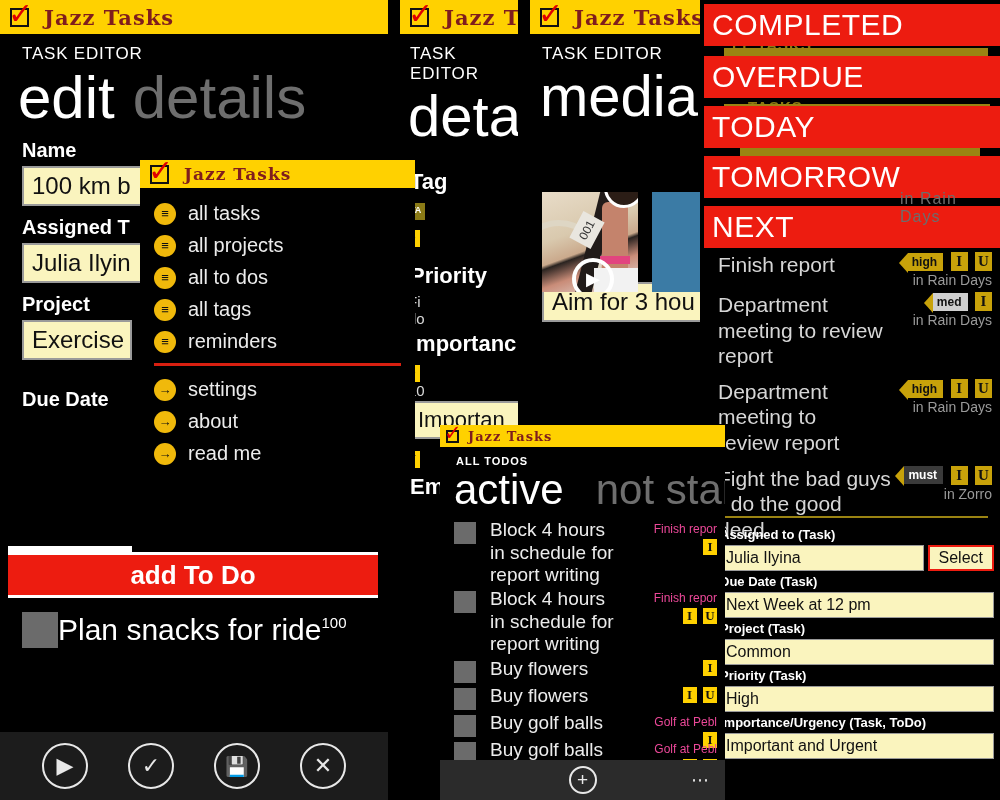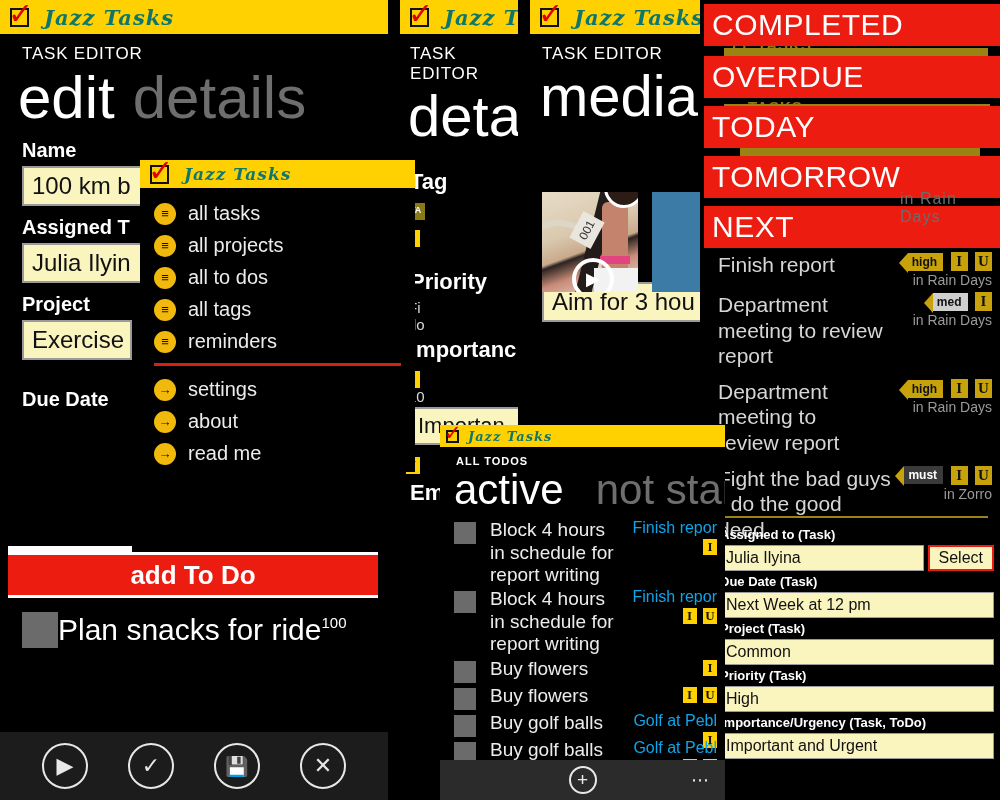--- a/index.html
+++ b/index.html
@@ -10,22 +10,22 @@
   
   .win { position:absolute; background:#000; overflow:hidden; }
   .titlebar { height:34px; background:#FFD100; display:flex; align-items:center;
               padding-left:8px; gap:10px; overflow:hidden; }
   .logo { width:26px; height:24px; position:relative; flex:0 0 auto; }
   .logo .box { position:absolute; left:2px; top:3px; width:19px; height:19px;
                border:2px solid #111; background:#FFD100; }
   .logo .tick { position:absolute; left:0px; top:-4px; width:26px; height:26px;
                 color:#E00000; font-size:30px; line-height:26px; font-weight:bold;
                 font-family:"DejaVu Sans", sans-serif; }
-  .apptitle { font-family:"DejaVu Serif", serif; font-style:italic; font-weight:bold;
-              font-size:21px; color:#0f766e; letter-spacing:1px; white-space:nowrap; }
+  .apptitle { font-family:"DejaVu Serif", serif; font-weight:bold;
+              font-size:21px; color:#7f1d1d; letter-spacing:1px; white-space:nowrap; }
 
   .pagehdr { color:#fff; font-size:17px; letter-spacing:.8px; padding:10px 0 0 22px; }
   .pivot { display:flex; align-items:baseline; gap:18px; padding:2px 0 0 18px; white-space:nowrap; }
   .pivot span { font-size:62px; line-height:1.05; font-weight:300; color:#fff; }
   .pivot span.dim { color:#6e6e6e; }
 
   .flabel { color:#fff; font-weight:bold; font-size:20px; margin:10px 0 4px 22px; }
   .finput { background:#FAF4BE; border:2px solid #9a9a9a; color:#111; font-size:24px;
             margin-left:22px; padding:4px 8px; white-space:nowrap; overflow:hidden; }
 
@@ -138,21 +138,21 @@
   #win6 .apptitle { font-size:13px; }
   .hdr6 { color:#fff; font-size:11px; font-weight:bold; letter-spacing:1px; padding:8px 0 0 16px; }
   .piv6 { display:flex; gap:32px; padding:0 0 0 14px; white-space:nowrap; }
   .piv6 span { font-size:42px; font-weight:300; color:#fff; line-height:1.1; }
   .piv6 span.dim { color:#6e6e6e; }
   .tdlist { padding:6px 0 0 14px; }
   .td { display:flex; gap:14px; position:relative; margin-bottom:2px; }
   .td .cb { width:22px; height:22px; background:#6b6b6b; flex:0 0 auto; margin-top:3px; }
   .td .tx { color:#ececec; font-size:19px; font-weight:300; line-height:1.18; max-width:125px; }
   .td .rt { position:absolute; right:8px; top:0; text-align:right; }
-  .td .rt .pn { color:#0ea5e9; font-size:16px;margin-top:31px; }
+  .td .rt .pn { color:#ec4899; font-size:12px;margin-top:31px; }
   .iu2 { display:inline-block; width:14px; height:16px; background:#FFD100; color:#111;
          font-family:"Liberation Serif", serif; font-weight:bold; font-size:13px;
          text-align:center; line-height:16px; margin-left:2px; }
   .appbar6 { position:absolute; left:0; bottom:0; width:100%; height:40px; background:#2b2b2b;
              display:flex; align-items:center; justify-content:center; }
   .plus { width:28px; height:28px; border:2px solid #e8e8e8; border-radius:50%; color:#e8e8e8;
           font-size:19px; display:flex; align-items:center; justify-content:center; }
   .dots { position:absolute; right:14px; top:9px; color:#e8e8e8; font-size:18px; letter-spacing:2px; }
 </style>
 </head>
@@ -212,21 +212,21 @@
     </div>
     <div class="pagehdr" style="padding-left:10px">TASK EDITOR</div>
     <div class="pivot" style="padding-left:8px">
       <span>deta</span>
     </div>
 
     <div class="flabel" style="margin-top:22px">Tag</div>
     <div><span class="minitag">TA</span></div>
     <div style="margin-top:6px"><span class="minitag y">o</span></div>
 
-    <div class="flabel" style="margin-top:22px">Priority</div>
+    <div class="flabel" style="margin-top:16px">Priority</div>
     <div class="minitxt">Fi</div>
     <div class="minitxt">do</div>
 
     <div class="flabel" style="margin-top:4px">Importanc</div>
     <div style="margin-top:2px"><span class="minitag y">o</span></div>
     <div class="minitxt">10</div>
     <div class="finput" style="margin-top:2px">Importan</div>
     <div style="margin-top:8px"><span class="minitag y">T</span></div>
 
     <div class="flabel" style="margin-top:6px">Em</div>

